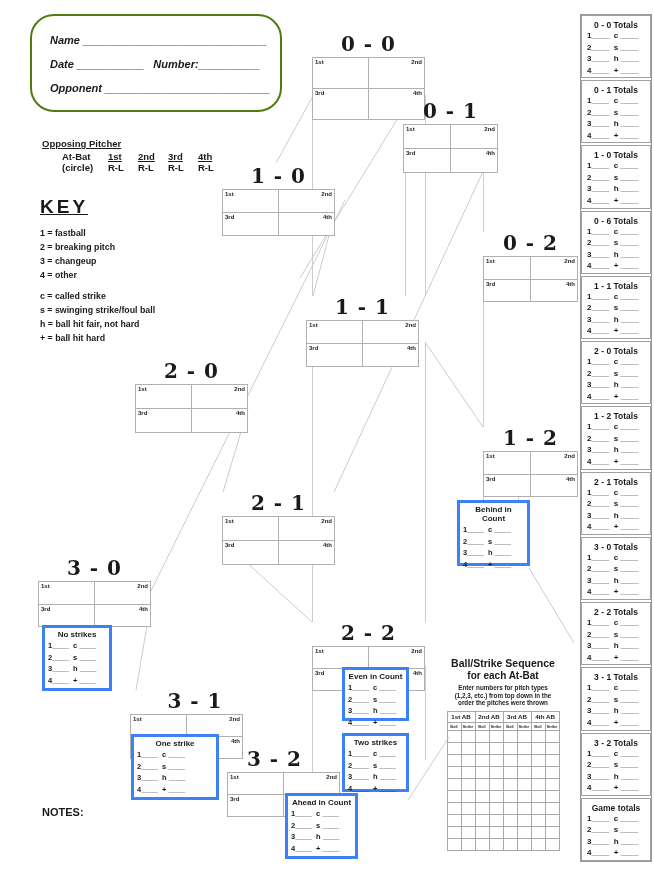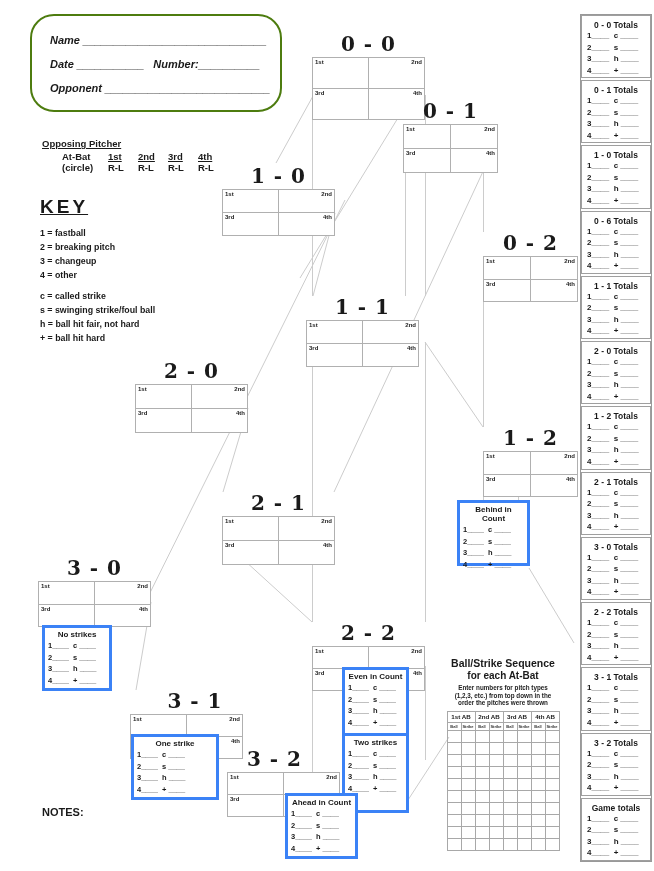--- a/index.html
+++ b/index.html
@@ -55,22 +55,22 @@
   .pos-c31{left:130px;top:666px;width:130px;}
   .pos-c32{left:227px;top:724px;width:95px;}
 
   
   .sit{position:absolute;border:3px solid #3b82f6;background:#fff;box-sizing:border-box;
        padding:2px 3px;font-weight:bold;}
   .sit-title{font-size:8px;text-align:center;margin-bottom:1px;}
   .sit-row{font-size:7.5px;line-height:11.5px;white-space:pre;}
   .pos-nostrikes{left:42px;top:601px;width:70px;height:66px;margin-top:24px;}
   .pos-onestrike{left:131px;top:734px;width:88px;height:66px;}
-  .pos-even{left:342px;top:667px;width:67px;height:78px;}
-  .pos-twostrikes{left:342px;top:733px;width:67px;height:80px;}
+  .pos-even{left:342px;top:667px;width:67px;height:54px;}
+  .pos-twostrikes{left:342px;top:733px;width:67px;height:59px;}
   .pos-ahead{left:285px;top:793px;width:73px;height:66px;}
   .pos-behind{left:457px;top:500px;width:73px;height:66px;}
 
   
   .bs{position:absolute;left:440px;top:657px;width:126px;font-weight:bold;}
   .bs-t1{font-size:10.5px;text-align:center;}
   .bs-t2{font-size:10px;text-align:center;margin-top:1px;}
   .bs-instr{font-size:6.3px;line-height:7.5px;text-align:center;margin-top:3px;color:#222;}
   table.bs-table{border-collapse:collapse;margin:4px auto 0;}
   .bs-table th,.bs-table td{border:1px solid #a8a8a8;padding:0;}

